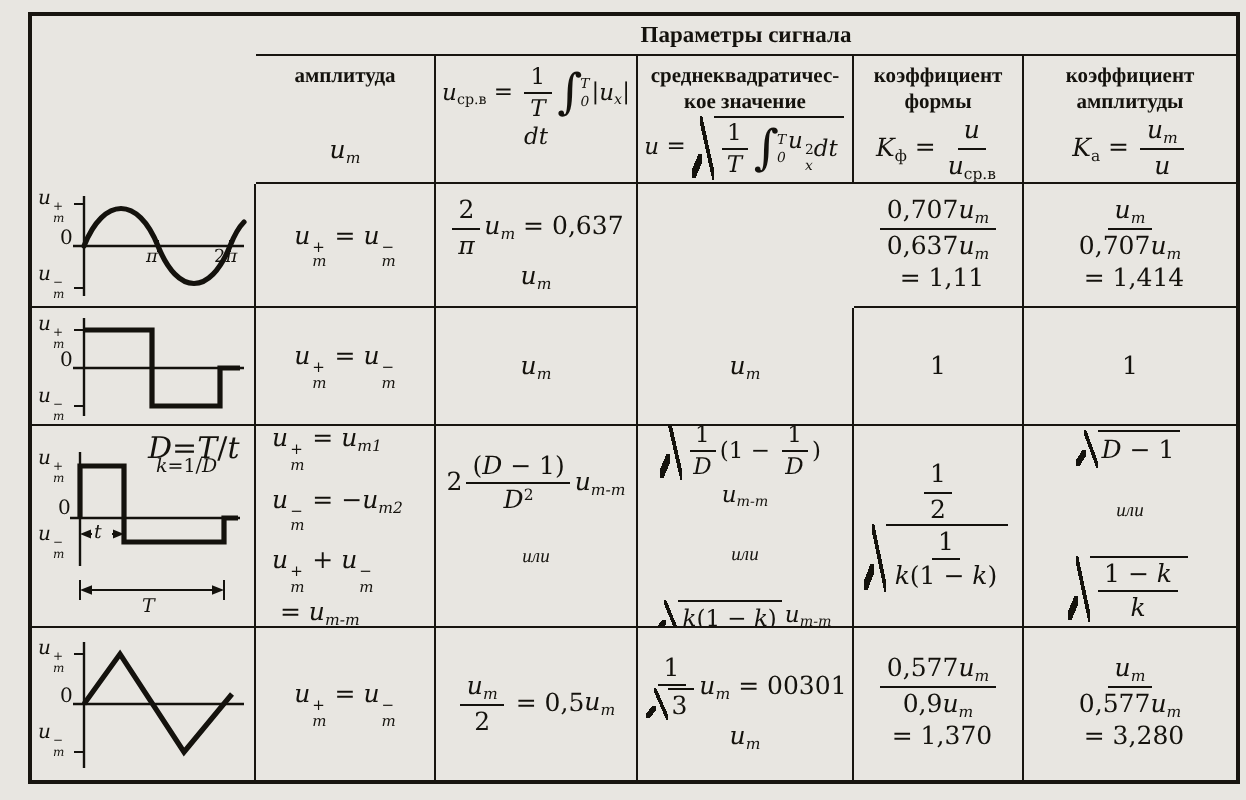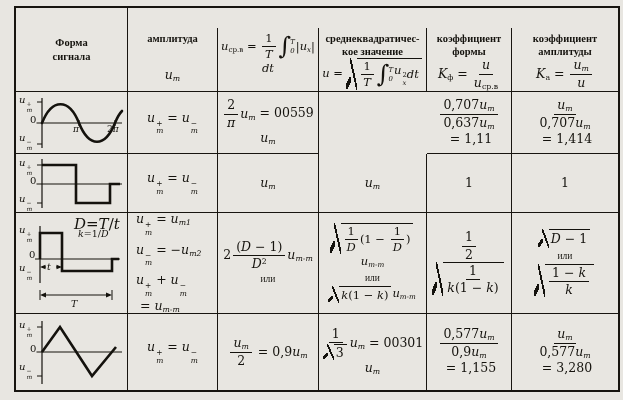--- a/index.html
+++ b/index.html
@@ -40,35 +40,32 @@
   .rbody{border-top:1.4px solid #14120d;padding:1px 3px 0 2px;display:inline-flex;
          align-items:center;white-space:nowrap;}
   .int{display:inline-flex;align-items:center;vertical-align:middle;margin:0 1px;}
   .isign{font-size:2.1em;line-height:.8;font-style:normal;}
   .ilims{display:inline-flex;flex-direction:column;justify-content:space-between;
          height:2.3em;font-size:.6em;font-style:italic;margin-left:-1px;line-height:1;}
   .shape{padding:0;}
   .shape svg{position:absolute;left:0;top:0;}
   .wlab{position:absolute;font-family:"DejaVu Serif",serif;font-size:10px;line-height:1;white-space:nowrap;}
   .wlab .ss{font-size:.6em;vertical-align:-.45em;}
-  .or{font-family:"Liberation Serif",serif;font-size:9.5px;margin:2px 0;}
+  .or{font-family:"Liberation Serif",serif;font-size:9.5px;margin:16px 0;font-style:italic;}
   .amp3{align-items:flex-start;padding-left:8px;justify-content:center;gap:5px;}
   .amp3 .fm{text-align:left;}
   .stack{gap:1px;}
 </style>
 </head>
 <body>
 
 <div class="page">
   <div class="tbl">
 
-    <div class="c" style="grid-area:1/1/3/2">
-      <div class="hdr-title">Форма</div>
-      <div class="hdr-title">сигнала</div>
-    </div>
+    <div class="c params lc" style="grid-area:1/2/2/7">Параметры сигнала</div>
 
     <div class="c subhdr" style="grid-area:2/2">
       <div class="hdr-title">амплитуда</div>
       <div class="fm"><span class="var"><i>u</i><sub class="sb">m</sub></span></div>
     </div>
     <div class="c subhdr" style="grid-area:2/3">
       <div class="fm small"><span class="var"><i>u</i><sub class="sb rom">ср.в</sub></span><span class="t"> = </span><span class="frac">
             <span class="num">
               <span class="t">1</span>
             </span>
@@ -172,21 +169,21 @@
             </span></span></div>
     </div>
     <div class="c" style="grid-area:3/3">
       <div class="fm"><span class="frac">
             <span class="num">
               <span class="t">2</span>
             </span>
             <span class="den">
               <span class="var"><i>π</i></span>
             </span>
-          </span><span class="var"><i>u</i><sub class="sb">m</sub></span><span class="t"> = 00559</span><span class="var"><i>u</i><sub class="sb">m</sub></span></div>
+          </span><span class="var"><i>u</i><sub class="sb">m</sub></span><span class="t"> = 0,637</span><span class="var"><i>u</i><sub class="sb">m</sub></span></div>
     </div>
     <div class="c" style="grid-area:3/5">
       <div class="fm"><span class="frac">
             <span class="num">
               <span class="t">0,707</span>
               <span class="var"><i>u</i><sub class="sb">m</sub></span>
             </span>
             <span class="den">
               <span class="t">0,637</span>
               <span class="var"><i>u</i><sub class="sb">m</sub></span>
@@ -411,21 +408,21 @@
             </span></span></div>
     </div>
     <div class="c lr" style="grid-area:6/3">
       <div class="fm"><span class="frac">
             <span class="num">
               <span class="var"><i>u</i><sub class="sb">m</sub></span>
             </span>
             <span class="den">
               <span class="t">2</span>
             </span>
-          </span><span class="t"> = 0,9</span><span class="var"><i>u</i><sub class="sb">m</sub></span></div>
+          </span><span class="t"> = 0,5</span><span class="var"><i>u</i><sub class="sb">m</sub></span></div>
     </div>
     <div class="c lr" style="grid-area:6/4">
       <div class="fm"><span class="frac">
             <span class="num">
               <span class="t">1</span>
             </span>
             <span class="den">
               <span class="sqrt">
                 <span class="rsign"></span>
                 <span class="rbody">
@@ -438,21 +435,21 @@
     <div class="c lr" style="grid-area:6/5">
       <div class="fm"><span class="frac">
             <span class="num">
               <span class="t">0,577</span>
               <span class="var"><i>u</i><sub class="sb">m</sub></span>
             </span>
             <span class="den">
               <span class="t">0,9</span>
               <span class="var"><i>u</i><sub class="sb">m</sub></span>
             </span>
-          </span><span class="t"> = 1,155</span></div>
+          </span><span class="t"> = 1,370</span></div>
     </div>
     <div class="c lc lr" style="grid-area:6/6">
       <div class="fm"><span class="frac">
             <span class="num">
               <span class="var"><i>u</i><sub class="sb">m</sub></span>
             </span>
             <span class="den">
               <span class="t">0,577</span>
               <span class="var"><i>u</i><sub class="sb">m</sub></span>
             </span>

